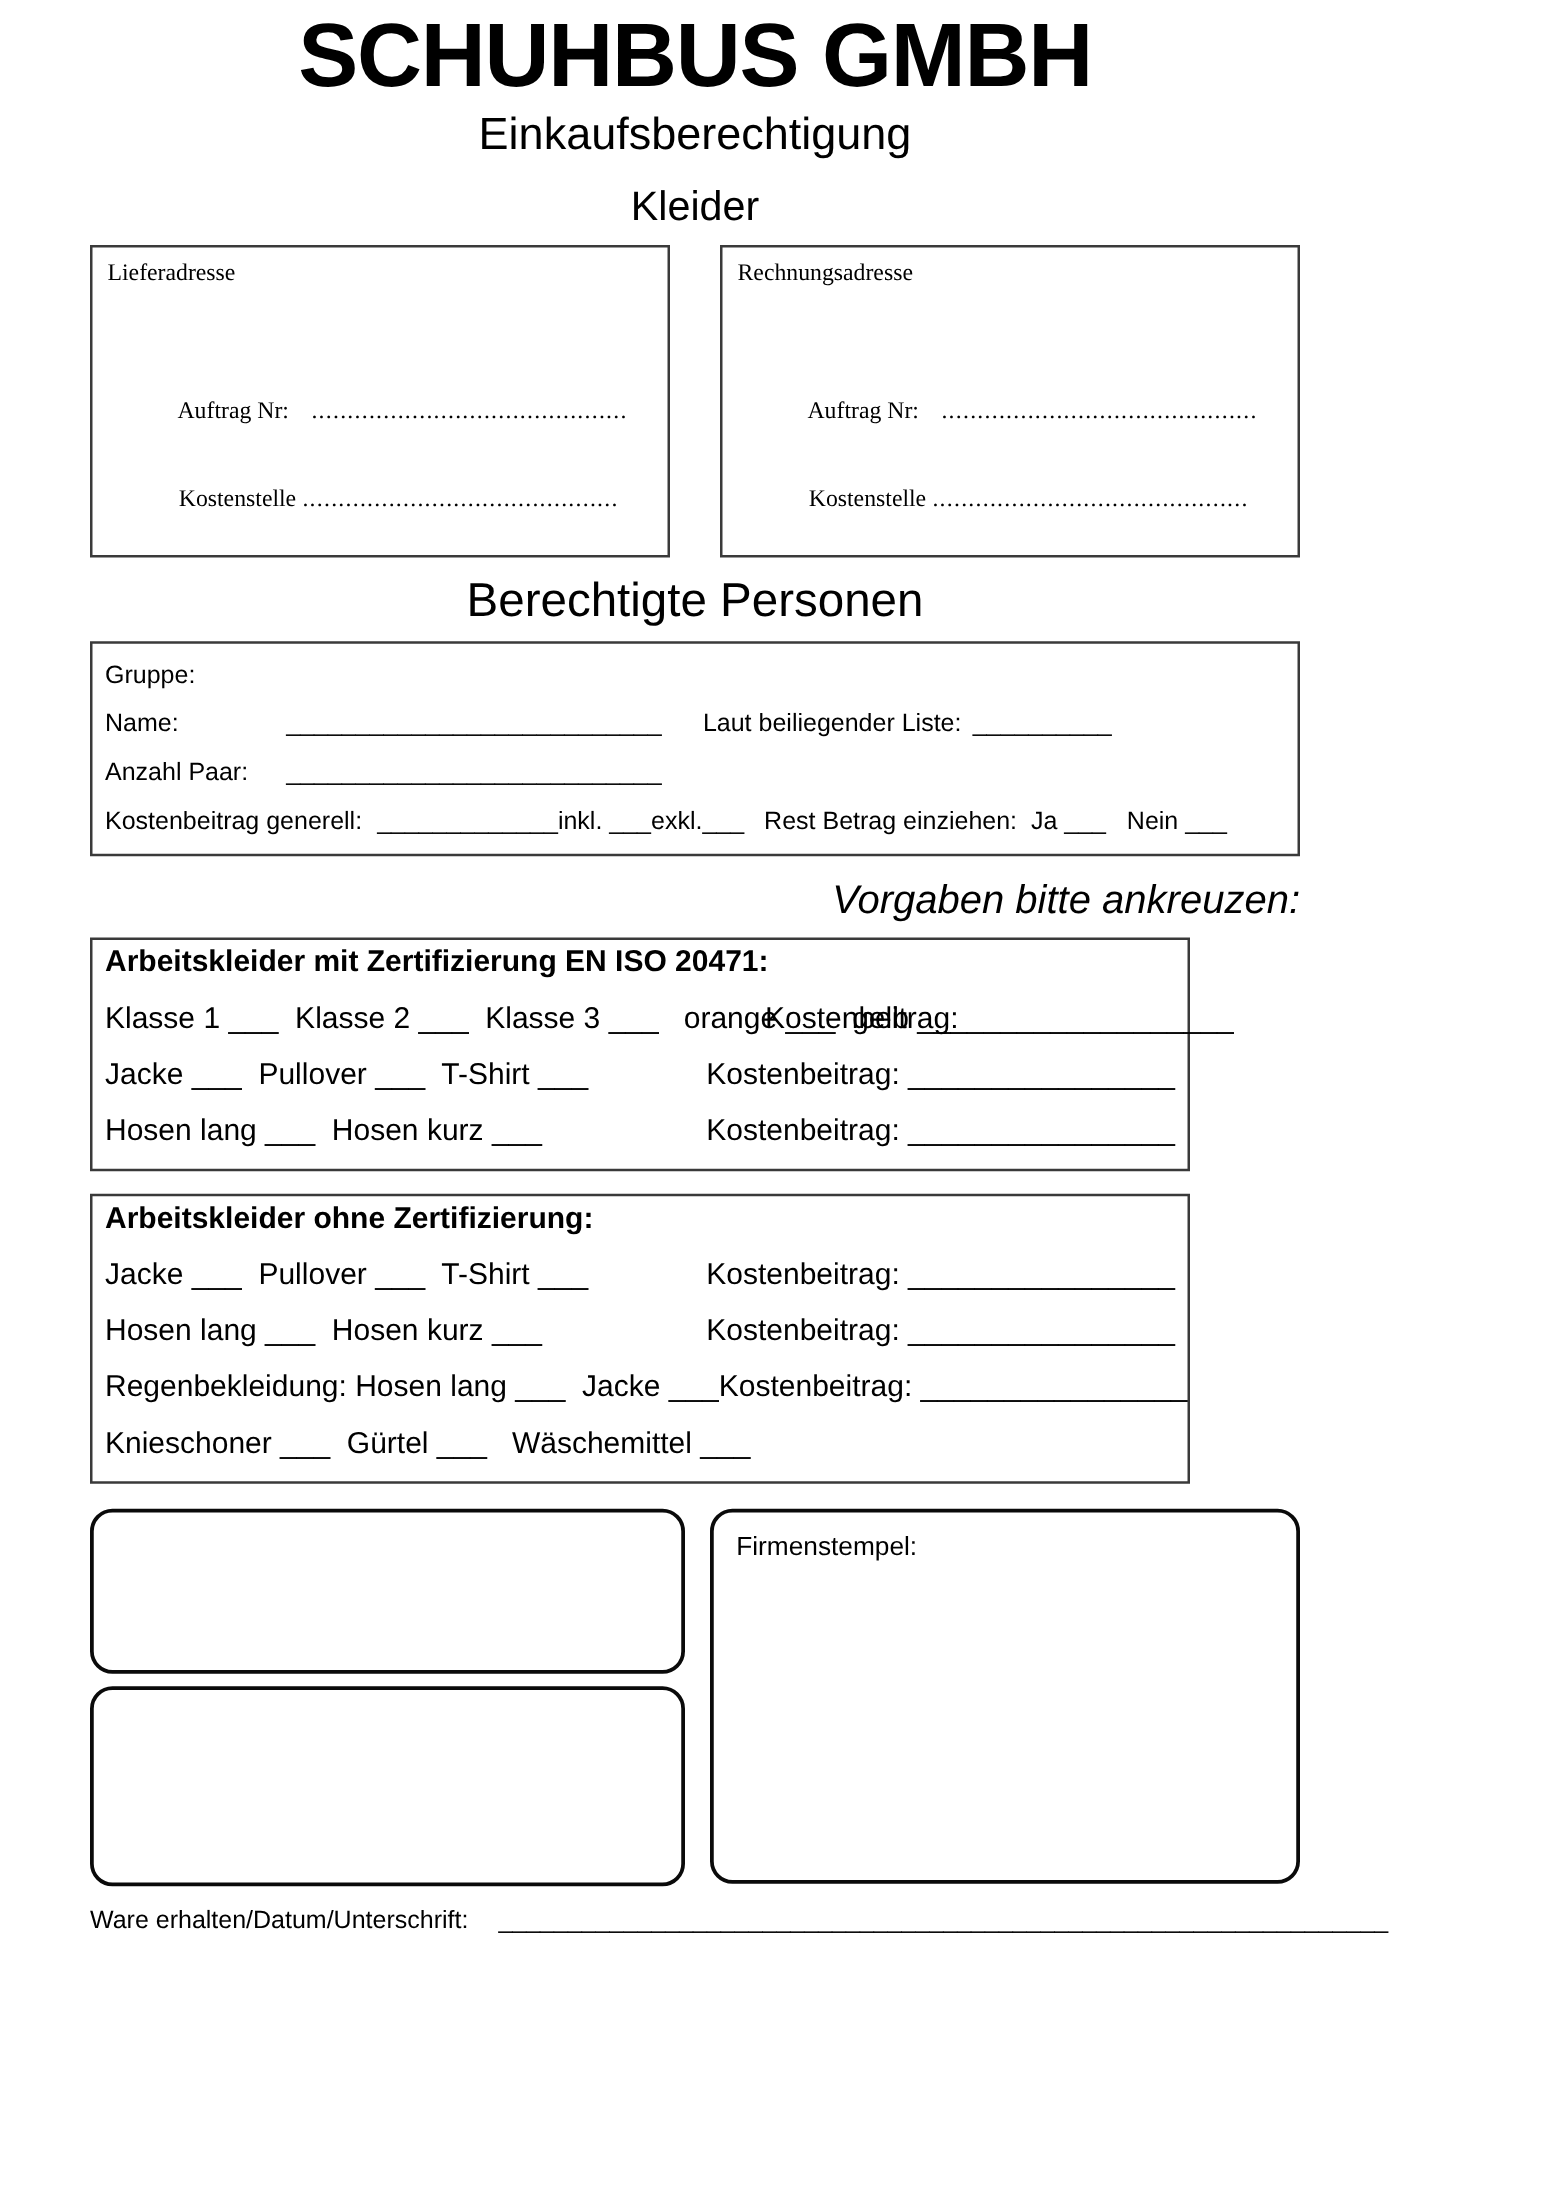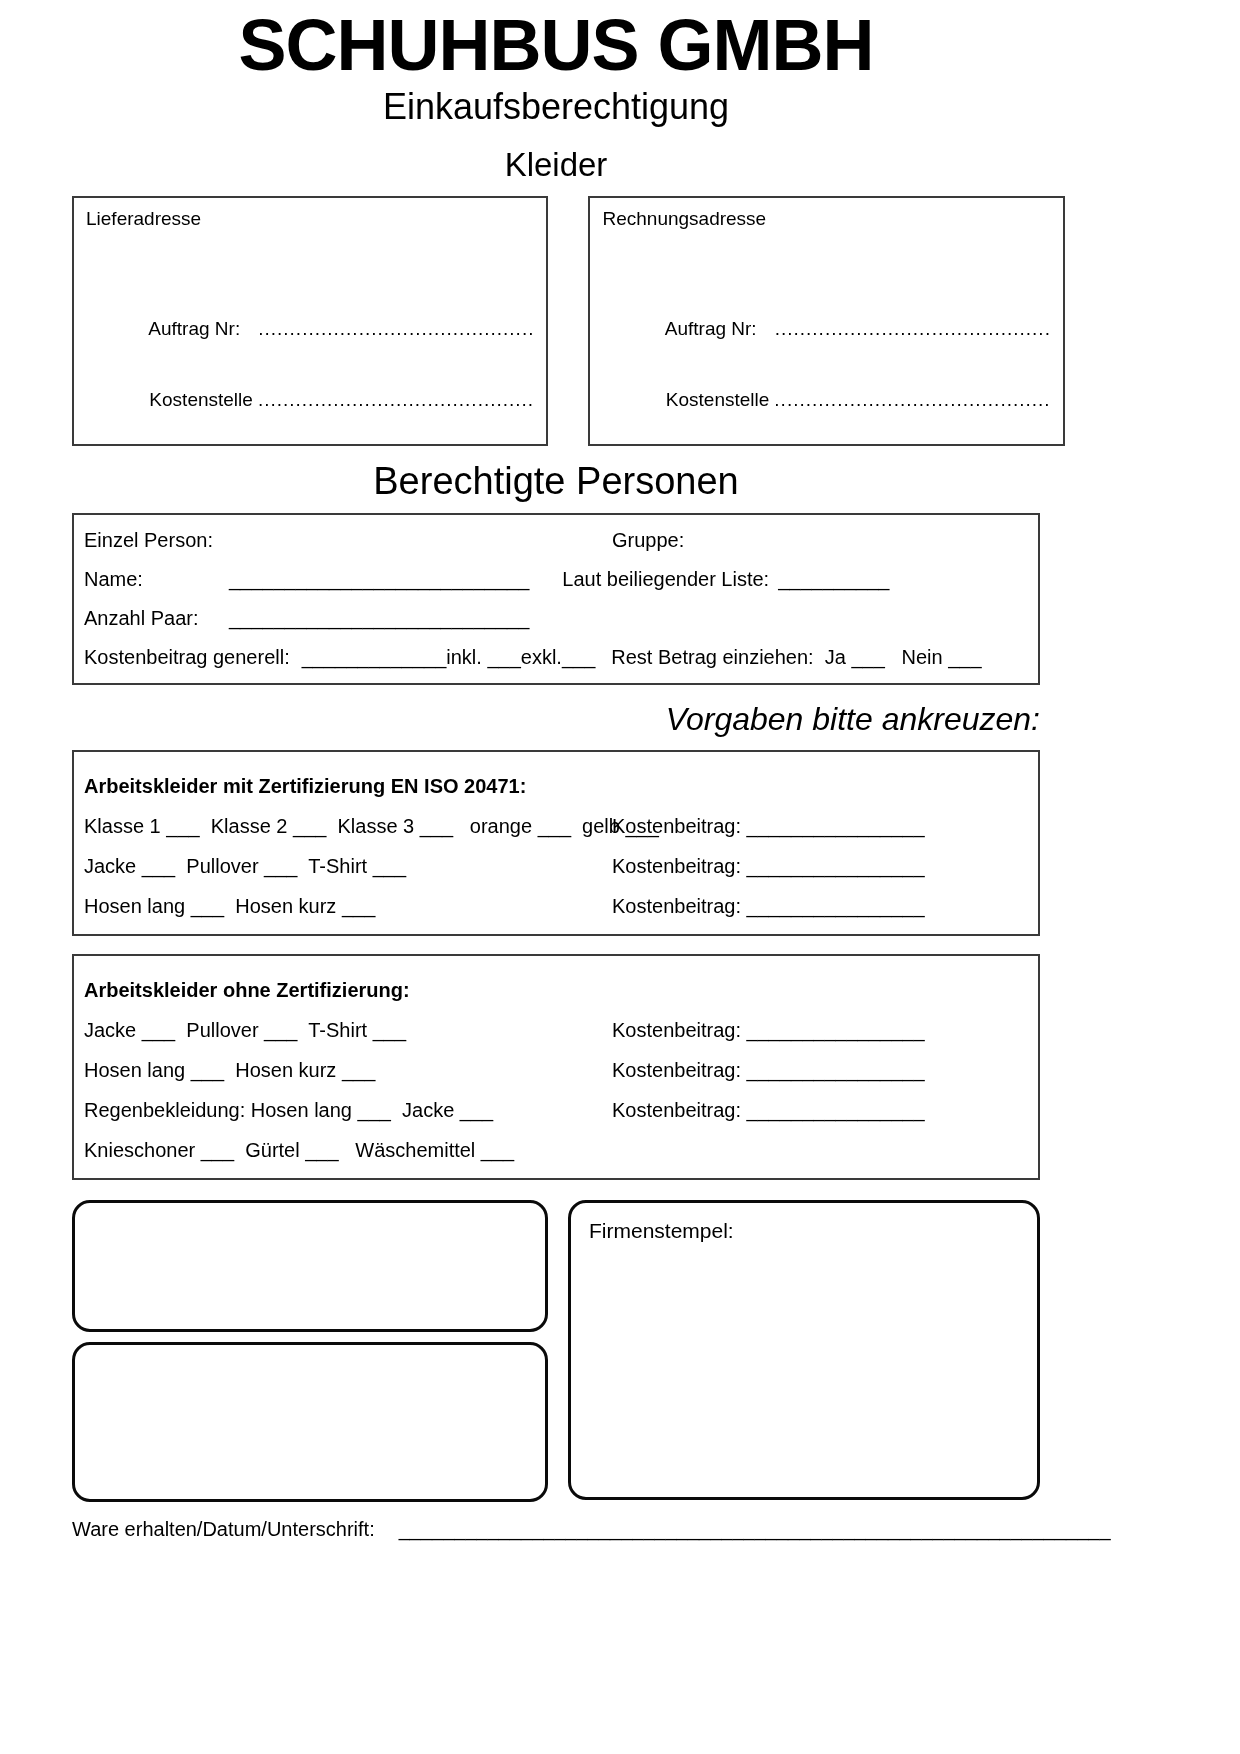--- a/index.html
+++ b/index.html
@@ -8,39 +8,39 @@
   .page { position:relative; width:1240px; height:1754px; background:#fff; overflow:hidden; }
   .content { position:absolute; left:72px; top:8px; width:968px; }
 
   .company { font-size:72px; font-weight:700; text-align:center; line-height:1.05; letter-spacing:-1px; }
   .subtitle { font-size:36px; text-align:center; margin-top:2px; }
   .kleider { font-size:33px; text-align:center; margin-top:18px; }
 
   .box { border:2px solid #3a3a3a; background:#fff; }
 
   .address-row { display:flex; gap:40px; margin-top:12px; }
-  .address-box { width:480px; height:250px; padding:10px 12px 8px 12px; display:flex; flex-direction:column; justify-content:space-between; font-size:19px; }
+  .address-box { width:480px; height:250px; padding:10px 12px 8px 12px; display:flex; flex-direction:column; justify-content:space-between; font-size:19px;font-family:Liberation Serif, serif; }
   .dotline { line-height:1.25; white-space:pre; overflow:hidden; }
   .dl-label.tabbed { margin-right:18px; }
   .dl-label { margin-right:5px; }
   .dots { letter-spacing:1px; }
 
   .heading-persons { font-size:38px; font-weight:400; text-align:center; margin:14px 0 10px 0; }
 
   .persons-box { width:968px; height:172px; padding:14px 10px; display:flex; flex-direction:column; justify-content:space-between; font-size:20px; }
   .p-row { display:flex; align-items:baseline; white-space:pre; }
   .p-col1 { display:inline-block; width:528px; }
   .p-label-name { display:inline-block; width:145px; }
   .p-list-label { margin-left:33px; margin-right:9px; }
   .gapM { margin-left:12px; }
   .gapL { margin-left:16px; }
 
   .heading-vorgaben { font-size:32px; font-weight:400; text-align:right; margin:16px 0 12px 0;font-style:italic; }
 
-  .cb-box { width:968px; padding:23px 10px 16px 10px; font-size:20px; }
+  .cb-box { width:880px; padding:4px 10px 16px 10px; font-size:24px; }
   .cb-box + .cb-box { margin-top:18px; }
   .cb-title { font-weight:700; }
   .cb-row { display:flex; margin-top:17px; white-space:pre; }
   .cb-left { display:inline-block; width:528px; }
 
   .heading-artikel { font-size:37px; font-weight:400; margin:10px 0 8px 50px; }
 
   .artikel-row { display:flex; gap:20px; align-items:flex-start;margin-top:20px; }
   .round-box { border:3px solid #0a0a0a; border-radius:18px; background:#fff; }
   .artikel-left { display:flex; flex-direction:column; gap:10px; width:476px; }
@@ -83,21 +83,21 @@
             <span class="dl-label">Kostenstelle</span><span class="dots">............................................</span>
           </div>
         </div>
       </div>
     </div>
 
     <h2 class="heading-persons">Berechtigte Personen</h2>
 
     <div class="box persons-box">
       <div class="p-row">
-        <span class="p-col1">Einzel Person:</span><span>Gruppe:</span>
+        <span>Gruppe:</span>
       </div>
       <div class="p-row">
         <span class="p-label-name">Name:</span><span class="blank">___________________________</span><span class="p-list-label">Laut beiliegender Liste:</span><span class="blank">__________</span>
       </div>
       <div class="p-row">
         <span class="p-label-name">Anzahl Paar:</span><span class="blank">___________________________</span>
       </div>
       <div class="p-row">
         <span>Kostenbeitrag generell:</span><span class="blank gapM">_____________inkl. ___exkl.___</span><span class="gapL">Rest Betrag einziehen:  Ja ___   Nein ___</span>
       </div>

